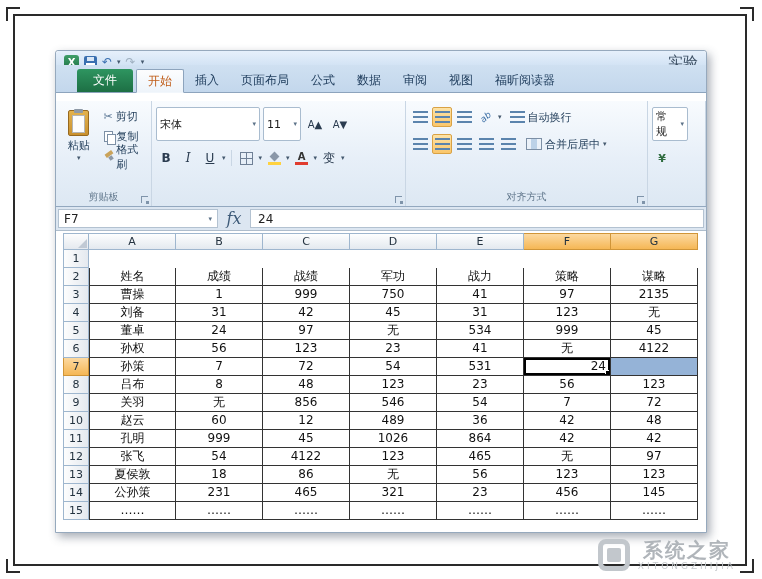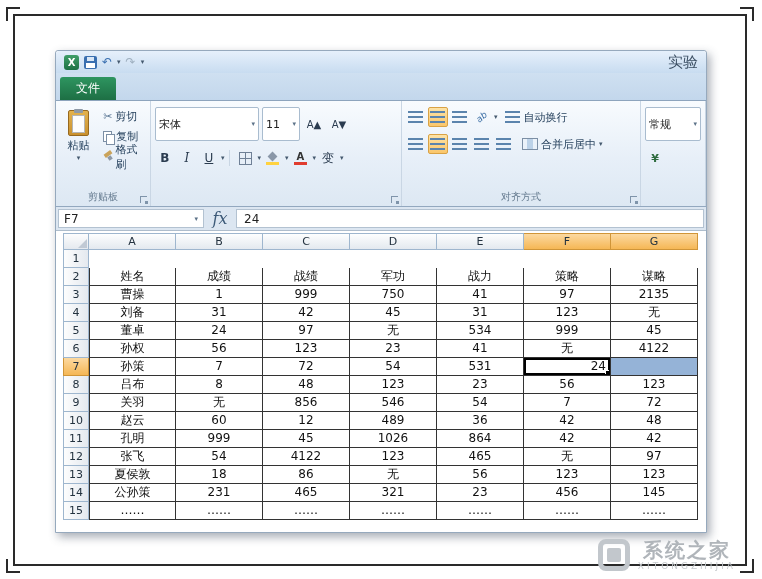--- a/index.html
+++ b/index.html
@@ -25,23 +25,23 @@
   .excel-logo{width:15px;height:15px;border-radius:3px;background:linear-gradient(#3f9e68,#1e7145);
               color:#fff;font-size:10px;font-weight:bold;display:flex;align-items:center;justify-content:center;}
   .save-icon{width:13px;height:13px;background:#3a6fb0;border-radius:2px;position:relative;}
   .save-icon::before{content:'';position:absolute;left:3px;top:1px;right:3px;height:4px;background:#d9e7f6;}
   .save-icon::after{content:'';position:absolute;left:2px;bottom:1px;right:2px;height:5px;background:#fff;}
   .undo-glyph{color:#3a6fb0;font-size:12px;line-height:12px;}
   .redo-glyph{color:#9fb0c0;font-size:12px;line-height:12px;}
   .tiny-caret{color:#44596e;font-size:7px;line-height:7px;}
   .win-title{margin-left:auto;font-size:15px;color:#3c4f63;white-space:nowrap;}
 
-  .tabstrip{position:absolute;left:0;top:22px;right:0;height:28px;box-sizing:border-box;
+  .tabstrip{position:absolute;left:0;top:14px;right:0;height:28px;box-sizing:border-box;
             background:linear-gradient(#cfe0f1,#c3d7ec);border-bottom:1px solid #8da4bd;
-            display:flex;align-items:flex-end;padding:0 1px;}
+            display:flex;align-items:flex-end;padding:0 18px;}
   .file-tab{width:56px;height:23px;margin:0 3px 0 3px;background:linear-gradient(#2e9560,#1d6f44);
             border-radius:3px 3px 0 0;color:#fff;font-size:12px;display:flex;align-items:center;justify-content:center;}
   .tabs{display:flex;align-items:flex-end;height:100%;}
   .tab{padding:0 11px;height:23px;display:flex;align-items:center;font-size:12px;color:#1c3a5a;white-space:nowrap;}
   .tab.active{background:linear-gradient(#fcfdfe,#eef4fa);border:1px solid #8da4bd;border-bottom-color:#f2f7fc;
               border-radius:2px 2px 0 0;color:#bf5b16;margin-bottom:-1px;height:24px;box-sizing:border-box;}
 
   .ribbon{position:absolute;left:0;top:50px;right:0;height:106px;box-sizing:border-box;
           background:linear-gradient(#f8fbfe,#e7eff8 55%,#dde8f3);border-bottom:1px solid #93a8bf;
           display:flex;overflow:hidden;}
@@ -66,21 +66,21 @@
   .copy-icon::before{left:0;top:0;}
   .copy-icon::after{left:3px;top:3px;}
   .brush-icon{width:11px;height:11px;position:relative;}
   .brush-icon::before{content:'';position:absolute;left:1px;top:1px;width:8px;height:4px;background:#caa35a;transform:rotate(-35deg);}
   .brush-icon::after{content:'';position:absolute;left:5px;top:5px;width:4px;height:4px;background:#8e99a6;transform:rotate(-35deg);}
 
   .font-row1{display:flex;gap:3px;align-items:center;margin-top:2px;}
   .combo{height:18px;box-sizing:border-box;border:1px solid #a9bccf;background:#fff;display:flex;
          align-items:center;justify-content:space-between;padding:16px 3px;font-size:11px;color:#222;border-radius:2px;}
   .combo .caret{color:#5c7288;font-size:7px;margin-left:3px;}
-  .font-name{width:104px;}.font-size{width:38px;}.num-format{width:56px;}
+  .font-name{width:104px;}.font-size{width:38px;}.num-format{width:36px;}
   .icon-btn{min-width:20px;height:18px;display:flex;align-items:center;justify-content:center;
             font-size:10px;color:#2b3c50;border:1px solid transparent;border-radius:2px;}
   .font-row2{display:flex;gap:2px;align-items:center;margin-top:7px;}
   .btn18{min-width:18px;height:18px;display:flex;align-items:center;justify-content:center;
          font-size:12px;color:#2b3c50;border:1px solid transparent;border-radius:2px;}
   .b-bold{font-weight:bold;}
   .b-italic{font-style:italic;font-family:"DejaVu Serif",serif;}
   .b-under{text-decoration:underline;}
   .vsep{width:1px;height:16px;background:#c9d6e4;margin:0 3px;}
   .borders-icon{width:11px;height:11px;border:1px solid #6f8096;
@@ -101,21 +101,21 @@
   .align-label{font-size:11px;color:#27425e;display:flex;align-items:center;gap:3px;margin-left:6px;white-space:nowrap;}
   .orient-glyph{display:inline-block;transform:rotate(-40deg);color:#3b6ea5;font-size:9px;font-style:italic;}
   .merge-icon{width:14px;height:10px;border:1px solid #7c8fa5;background:
         linear-gradient(#bcd2e8,#bcd2e8) center/6px 100% no-repeat;}
 
   .num-icons{display:flex;gap:3px;margin-top:7px;}
   .cur-glyph{color:#2f6c3f;font-weight:bold;font-size:11px;}
 
   .formulabar{position:absolute;left:0;top:156px;right:0;height:24px;box-sizing:border-box;
               background:#dce6f1;border-bottom:1px solid #aebdcc;display:flex;align-items:center;padding:0 2px;gap:2px;}
-  .name-box{width:146px;height:19px;box-sizing:border-box;background:#fff;border:1px solid #b3c2d1;
+  .name-box{width:160px;height:19px;box-sizing:border-box;background:#fff;border:1px solid #b3c2d1;
             display:flex;align-items:center;justify-content:space-between;padding:0 5px;font-size:12px;color:#222;}
   .nb-caret{color:#5c7288;font-size:7px;}
   .fx-btn{width:28px;text-align:center;font-size:16px;font-style:italic;
           font-family:"DejaVu Serif",serif;color:#3d5a78;}
   .fb-content{flex:1;height:19px;box-sizing:border-box;background:#fff;border:1px solid #b3c2d1;
               font-size:12px;color:#222;display:flex;align-items:center;padding:0 7px;}
 
   
   .grid{position:absolute;left:7px;top:182px;width:636px;}
   .colrow{display:flex;height:17px;}
@@ -168,20 +168,30 @@
       <span class="save-icon"></span>
       <span class="undo-glyph">↶</span>
       <span class="tiny-caret">▾</span>
       <span class="redo-glyph">↷</span>
       <span class="tiny-caret">▾</span>
       <span class="win-title">实验</span>
     </div>
 
     <div class="tabstrip">
       <div class="file-tab">文件</div>
+      <div class="tabs" id="tabs">
+          <div class="tab active">开始</div>
+          <div class="tab">插入</div>
+          <div class="tab">页面布局</div>
+          <div class="tab">公式</div>
+          <div class="tab">数据</div>
+          <div class="tab">审阅</div>
+          <div class="tab">视图</div>
+          <div class="tab">福昕阅读器</div>
+        </div>
     </div>
 
     <div class="ribbon">
 
       <div class="group g-clip">
         <div class="clip-content">
           <div class="paste-btn">
             <span class="clip-icon"></span>
             <span>粘贴</span>
             <span class="tiny-caret">▾</span>

